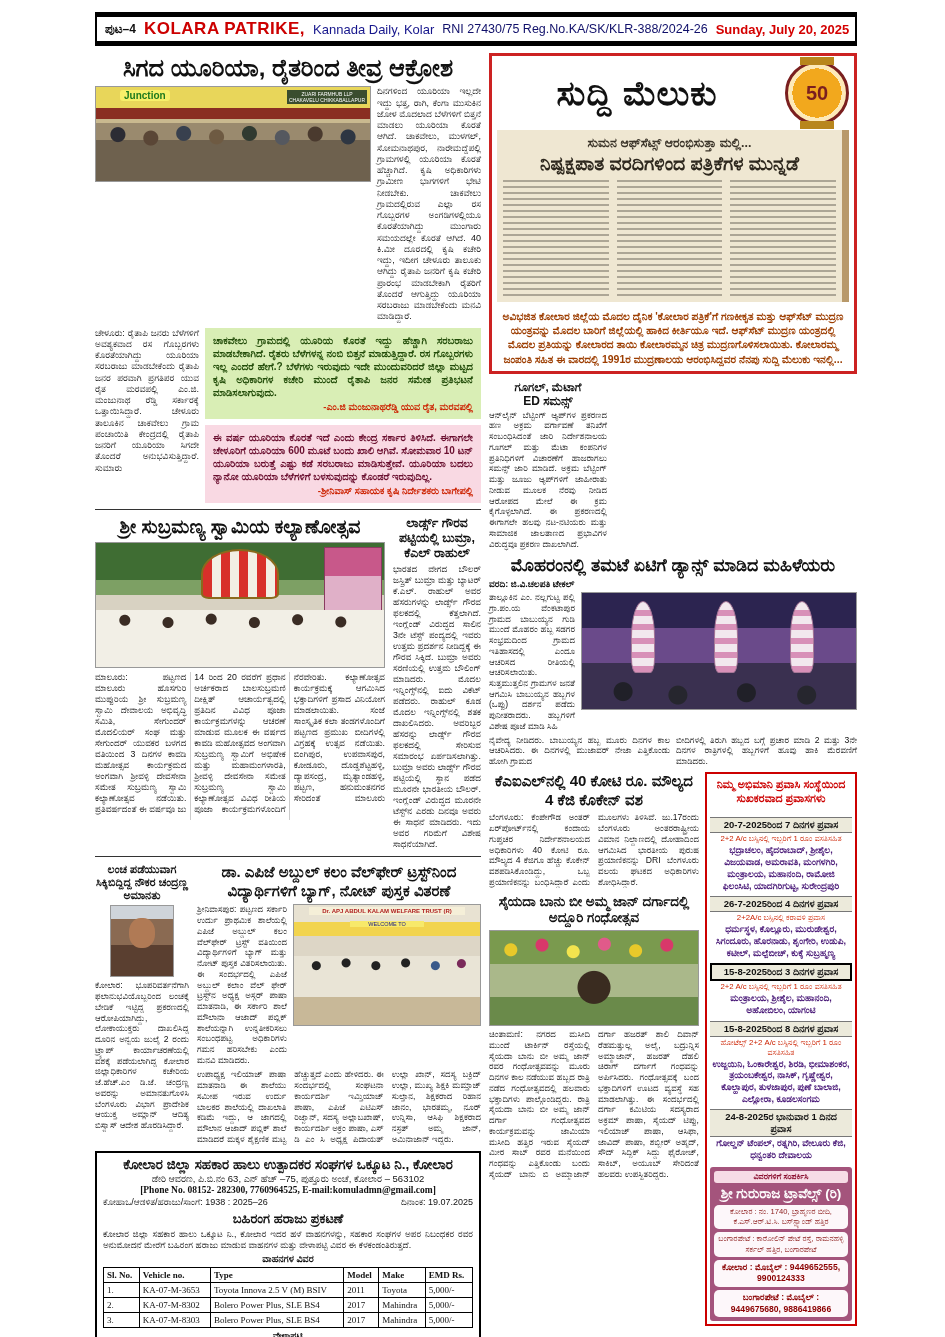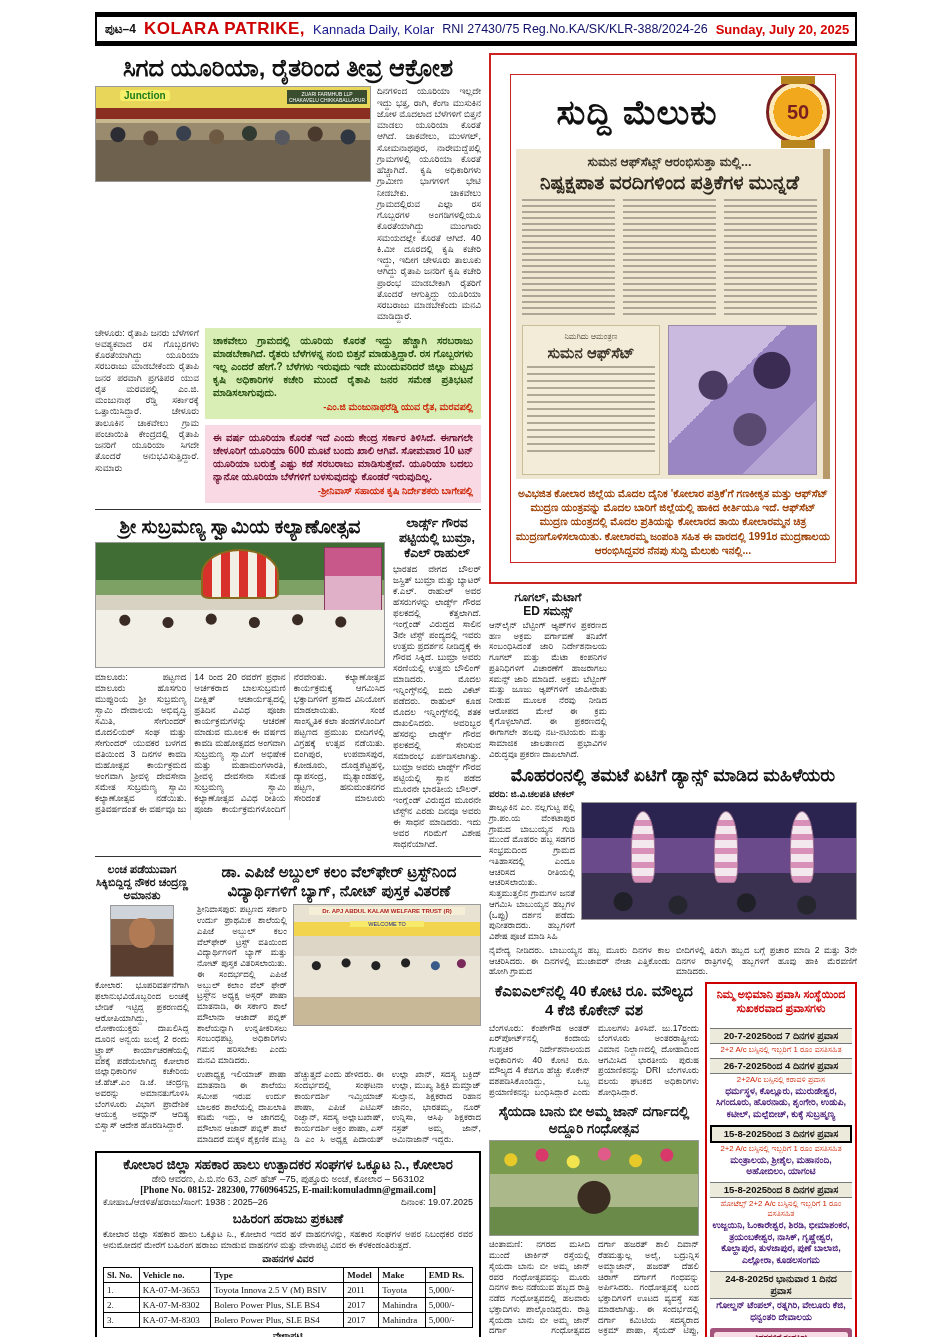--- a/index.html
+++ b/index.html
@@ -104,21 +104,21 @@
   .auc-phone{font-size:9.5px;font-weight:bold;text-align:center;font-family:"Liberation Serif", serif;}
   .auc-refrow{display:flex;justify-content:space-between;font-size:9px;margin-top:2px;}
   .auc-title{font-size:13px;font-weight:bold;text-align:center;margin:3px 0 2px;}
   .auc-intro{font-size:8.8px;text-align:justify;}
   .auc-cap{font-size:9.5px;font-weight:bold;text-align:center;margin:2px 0;}
   table.auc{width:100%;border-collapse:collapse;font-size:9px;font-family:"Liberation Serif", serif;}
   table.auc th, table.auc td{border:1px solid #000;padding:2px 3px;text-align:left;vertical-align:top;}
   table.auc th{font-weight:bold;}
 
   
-  .meluku{border:2px solid #cc2222;padding:19px;}
+  .meluku{border:2px solid #cc2222;padding:0;}
   .meluku-in{border:1px solid #cc2222;padding:5px;}
   .mel-head{display:flex;align-items:center;gap:8px;}
   .mel-title{font-size:34px;font-weight:bold;letter-spacing:1px;flex:1;text-align:center;line-height:1;}
   .mel-logo{width:58px;height:58px;flex:none;border-radius:50%;border:3px solid #7a1f1f;background:radial-gradient(circle at 50% 50%, #f2a81d 0 60%, #fde9b8 60% 100%);
     display:flex;align-items:center;justify-content:center;color:#7a1f1f;font-weight:bold;font-size:20px;position:relative;}
   .mel-logo:before{content:"";position:absolute;top:-7px;left:50%;transform:translateX(-50%);width:34px;height:8px;background:#b8861d;}
   .mel-logo:after{content:"";position:absolute;bottom:-7px;left:50%;transform:translateX(-50%);width:34px;height:8px;background:#b8861d;}
   .clip{background:#efe7d2;border-right:7px solid #b8996a;margin-top:5px;padding:6px 6px 4px;}
   .clip-h-small{font-size:12.5px;font-weight:bold;color:#3a3328;text-align:center;}
   .clip-h-big{font-size:19px;font-weight:bold;color:#2e281e;text-align:center;margin:2px 0 5px;}
@@ -341,28 +341,20 @@
               </div>
             </div>
             <div class="clip">
               <div class="clip-h-small">ಸುಮನ ಆಫ್‌ಸೆಟ್ಸ್ ಆರಂಭಿಸುತ್ತಾ ಮಲ್ಲಿ...</div>
               <div class="clip-h-big">ನಿಷ್ಪಕ್ಷಪಾತ ವರದಿಗಳಿಂದ ಪತ್ರಿಕೆಗಳ ಮುನ್ನಡೆ</div>
               <div class="fauxcols">
                 <div class="faux"></div>
                 <div class="faux"></div>
                 <div class="faux"></div>
               </div>
-              <div class="clip-bottom">
-                <div class="invite">
-                  <div class="small">ನಿಮಗಿದು ಆಮಂತ್ರಣ</div>
-                  <div class="big">ಸುಮನ ಆಫ್‌ಸೆಟ್</div>
-                  <div class="lines"></div>
-                </div>
-                <div class="templeimg"></div>
-              </div>
             </div>
             <div class="mel-caption">ಅವಿಭಜಿತ ಕೋಲಾರ ಜಿಲ್ಲೆಯ ಮೊದಲ ದೈನಿಕ 'ಕೋಲಾರ ಪತ್ರಿಕೆ'ಗೆ ಗಣಕೀಕೃತ ಮತ್ತು ಆಫ್‌ಸೆಟ್ ಮುದ್ರಣ ಯಂತ್ರವನ್ನು ಮೊದಲ ಬಾರಿಗೆ ಜಿಲ್ಲೆಯಲ್ಲಿ ಹಾಕಿದ ಕೀರ್ತಿಯೂ ಇದೆ. ಆಫ್‌ಸೆಟ್ ಮುದ್ರಣ ಯಂತ್ರದಲ್ಲಿ ಮೊದಲ ಪ್ರತಿಯನ್ನು ಕೋಲಾರದ ತಾಯಿ ಕೋಲಾರಮ್ಮನ ಚಿತ್ರ ಮುದ್ರಣಗೊಳಿಸಲಾಯಿತು. ಕೋಲಾರಮ್ಮ ಜಂಪಂತಿ ಸಹಿತ ಈ ವಾರದಲ್ಲಿ 1991ರ ಮುದ್ರಣಾಲಯ ಆರಂಭಿಸಿದ್ದವರ ನೆನಪು ಸುದ್ದಿ ಮೆಲುಕು ಇನಲ್ಲಿ...</div>
           </div>
         </div>
 
         <div class="ed-moh">
           <div class="ed">
             <div class="h-ed1">ಗೂಗಲ್, ಮೆಟಾಗೆ</div>
             <div class="h-ed2">ED ಸಮನ್ಸ್</div>
             <div class="ed-body jtext">ಆನ್‌ಲೈನ್ ಬೆಟ್ಟಿಂಗ್ ಆ್ಯಪ್‌ಗಳ ಪ್ರಕರಣದ ಹಣ ಅಕ್ರಮ ವರ್ಗಾವಣೆ ತನಿಖೆಗೆ ಸಂಬಂಧಿಸಿದಂತೆ ಜಾರಿ ನಿರ್ದೇಶನಾಲಯ ಗೂಗಲ್ ಮತ್ತು ಮೆಟಾ ಕಂಪನಿಗಳ ಪ್ರತಿನಿಧಿಗಳಿಗೆ ವಿಚಾರಣೆಗೆ ಹಾಜರಾಗಲು ಸಮನ್ಸ್ ಜಾರಿ ಮಾಡಿದೆ. ಅಕ್ರಮ ಬೆಟ್ಟಿಂಗ್ ಮತ್ತು ಜೂಜು ಆ್ಯಪ್‌ಗಳಿಗೆ ಜಾಹೀರಾತು ನೀಡುವ ಮೂಲಕ ನೆರವು ನೀಡಿದ ಆರೋಪದ ಮೇಲೆ ಈ ಕ್ರಮ ಕೈಗೊಳ್ಳಲಾಗಿದೆ. ಈ ಪ್ರಕರಣದಲ್ಲಿ ಈಗಾಗಲೇ ಹಲವು ನಟ-ನಟಿಯರು ಮತ್ತು ಸಾಮಾಜಿಕ ಜಾಲತಾಣದ ಪ್ರಭಾವಿಗಳ ವಿರುದ್ಧವೂ ಪ್ರಕರಣ ದಾಖಲಾಗಿದೆ.</div>
@@ -401,20 +393,21 @@
           <div class="rail">
             <div class="travel">
               <div class="trav-head">
                 <span>ನಿಮ್ಮ ಅಭಿಮಾನಿ ಪ್ರವಾಸಿ ಸಂಸ್ಥೆಯಿಂದ</span><br>
                 <span>ಸುಖಕರವಾದ ಪ್ರವಾಸಗಳು</span>
               </div>
 
               <div class="tour">
                 <div class="tour-date">20-7-2025ರಿಂದ 7 ದಿನಗಳ ಪ್ರವಾಸ</div>
                 <div class="tour-note">2+2 A/c ಬಸ್ಸಿನಲ್ಲಿ ಇಬ್ಬರಿಗೆ 1 ರೂಂ ವಸತಿಸಹಿತ</div>
+                <div class="tour-places">ಭದ್ರಾಚಲಂ, ಹೈದರಾಬಾದ್, ಶ್ರೀಶೈಲ, ವಿಜಯವಾಡ, ಅಮರಾವತಿ, ಮಂಗಳಗಿರಿ, ಮಂತ್ರಾಲಯ, ಮಹಾನಂದಿ, ರಾಮೋಜಿ ಫಿಲಂಸಿಟಿ, ಯಾದಗಿರಿಗುಟ್ಟ, ಸುರೇಂದ್ರಪುರಿ</div>
               </div>
               <div class="tour">
                 <div class="tour-date">26-7-2025ರಿಂದ 4 ದಿನಗಳ ಪ್ರವಾಸ</div>
                 <div class="tour-note">2+2A/c ಬಸ್ಸಿನಲ್ಲಿ ಕರಾವಳಿ ಪ್ರವಾಸ</div>
                 <div class="tour-places">ಧರ್ಮಸ್ಥಳ, ಕೊಲ್ಲೂರು, ಮುರುಡೇಶ್ವರ, ಸಿಗಂದೂರು, ಹೊರನಾಡು, ಶೃಂಗೇರಿ, ಉಡುಪಿ, ಕಟೀಲ್, ಮಲ್ಪೆಬೀಚ್, ಕುಕ್ಕೆ ಸುಬ್ರಹ್ಮಣ್ಯ</div>
               </div>
               <div class="tour highlight">
                 <div class="tour-date">15-8-2025ರಿಂದ 3 ದಿನಗಳ ಪ್ರವಾಸ</div>
                 <div class="tour-note">2+2 A/c ಬಸ್ಸಿನಲ್ಲಿ ಇಬ್ಬರಿಗೆ 1 ರೂಂ ವಸತಿಸಹಿತ</div>
                 <div class="tour-places">ಮಂತ್ರಾಲಯ, ಶ್ರೀಶೈಲ, ಮಹಾನಂದಿ, ಅಹೋಬಿಲಂ, ಯಾಗಂಟಿ</div>

